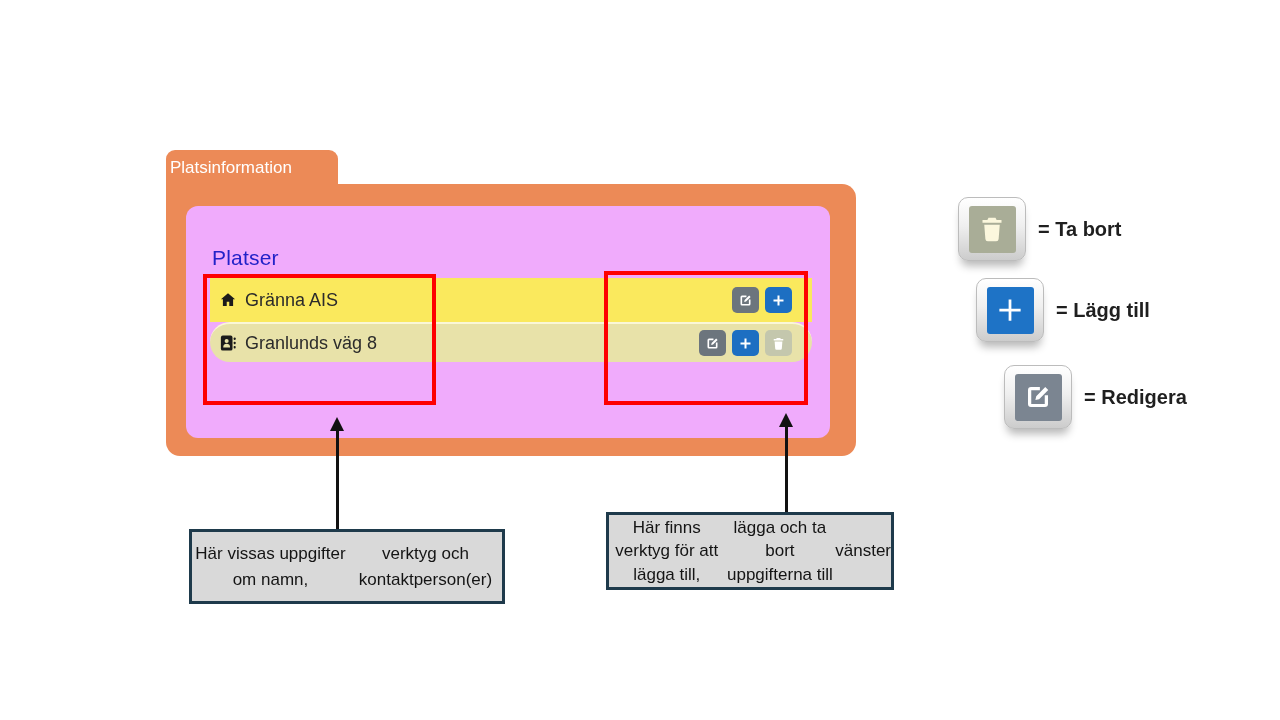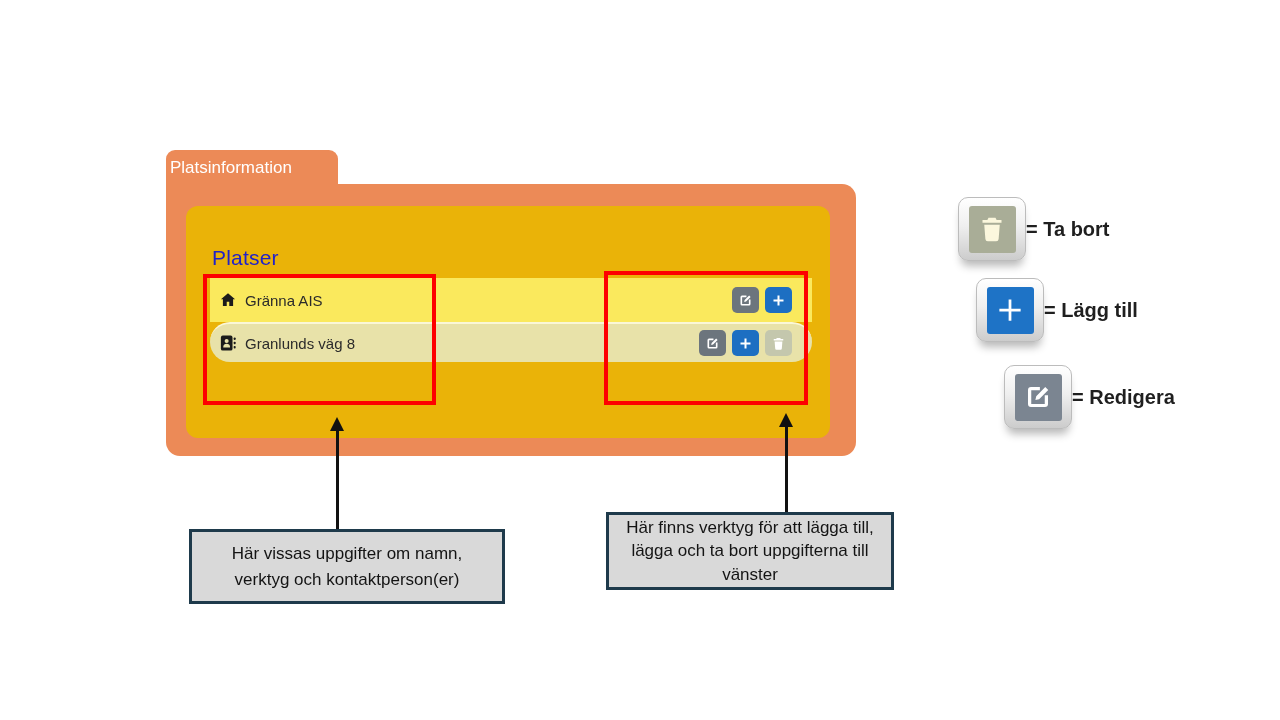--- a/index.html
+++ b/index.html
@@ -17,39 +17,39 @@
     color:#ffffff; font-size:17px; line-height:36px; padding-left:4px;
     box-sizing:border-box;
   }
   .folder-body {
     left:166px; top:184px; width:690px; height:272px;
     background:var(--panel-orange,#ec8a57);
     border-radius:0 14px 14px 14px;
   }
   .content-card {
     left:20px; top:22px; width:644px; height:232px;
-    background:#eab308; border-radius:12px;
+    background:#f0abfc; border-radius:12px;
   }
   .page-title {
     left:26px; top:40px;
     color:var(--heading-blue,#2222c8);
     font-size:21px; font-weight:500; letter-spacing:0.2px;
   }
 
   
   .places-list { left:24px; top:72px; width:602px; }
   .row {
     display:flex; align-items:center;
     padding:0 20px 0 9px; box-sizing:border-box; width:602px;
   }
   .row-1 { height:44px; background:var(--row-highlight,#fae95d); }
   .row-2, .row-3 { height:40px; background:var(--row-muted,#e8e2a9); border-top:2px solid #faf7d8;border-radius:20px; }
   .row-icon { width:18px; height:18px; flex:0 0 auto; display:flex; align-items:center; }
   .row-icon svg { width:18px; height:18px; }
-  .row-label { font-size:15px; color:#2b2b2b; margin-left:8px; white-space:nowrap; }
+  .row-label { font-size:18px; color:#2b2b2b; margin-left:8px; white-space:nowrap; }
   .row-actions { margin-left:auto; display:flex; gap:6px; }
   .btn {
     width:27px; height:26px; border:none; border-radius:5px;
     display:flex; align-items:center; justify-content:center;
     padding:0; cursor:pointer;
   }
   .btn svg { width:15px; height:15px; }
   .btn-edit   { background:var(--button-gray,#6c757d); }
   .btn-add    { background:var(--button-blue,#1d6fc2); }
   .btn-delete { background:var(--button-disabled,#c4c7ad); }
@@ -65,28 +65,28 @@
   .stem-left  { left:336px; top:430px; height:99px; }
   .head-left  { left:330px; top:417px; }
   .stem-right { left:785px; top:426px; height:86px; }
   .head-right { left:779px; top:413px; }
 
   
   .callout {
     background:var(--callout-bg,#d9d9d9);
     border:3px solid var(--callout-border,#1e3a4b);
     box-sizing:border-box;
-    display:flex; flex-direction:column; justify-content:center; align-items:center;
+    display:flex; flex-direction:row; justify-content:center; align-items:center;
     color:#141414; text-align:center;
   }
   .callout-left  { left:189px; top:529px; width:316px; height:75px; font-size:17px; line-height:26px; }
   .callout-right { left:606px; top:512px; width:288px; height:78px; font-size:17px; line-height:23.5px; }
 
   
-  .legend-item { display:flex; align-items:center; }
+  .legend-item { display:flex; align-items:center; gap:12px; }
   .legend-item-1 { left:958px; top:197px; }
   .legend-item-2 { left:960px; top:278px;margin-left:16px; }
   .legend-item-3 { left:962px; top:365px;padding-left:42px; }
   .legend-frame {
     width:66px; height:62px; border-radius:10px;
     background:linear-gradient(180deg,#ffffff 0%,#efefef 45%,#cccccc 100%);
     border:1px solid #bcbcbc;
     box-shadow:0 8px 8px -3px rgba(0,0,0,0.28);
     display:flex; align-items:center; justify-content:center;
   }

